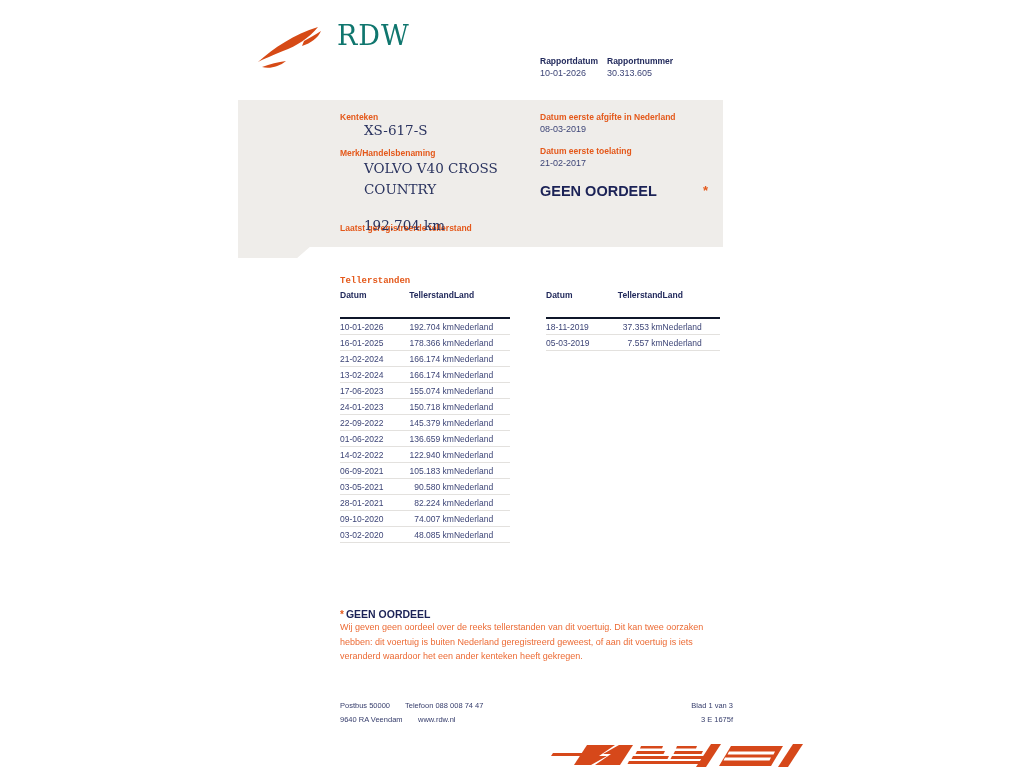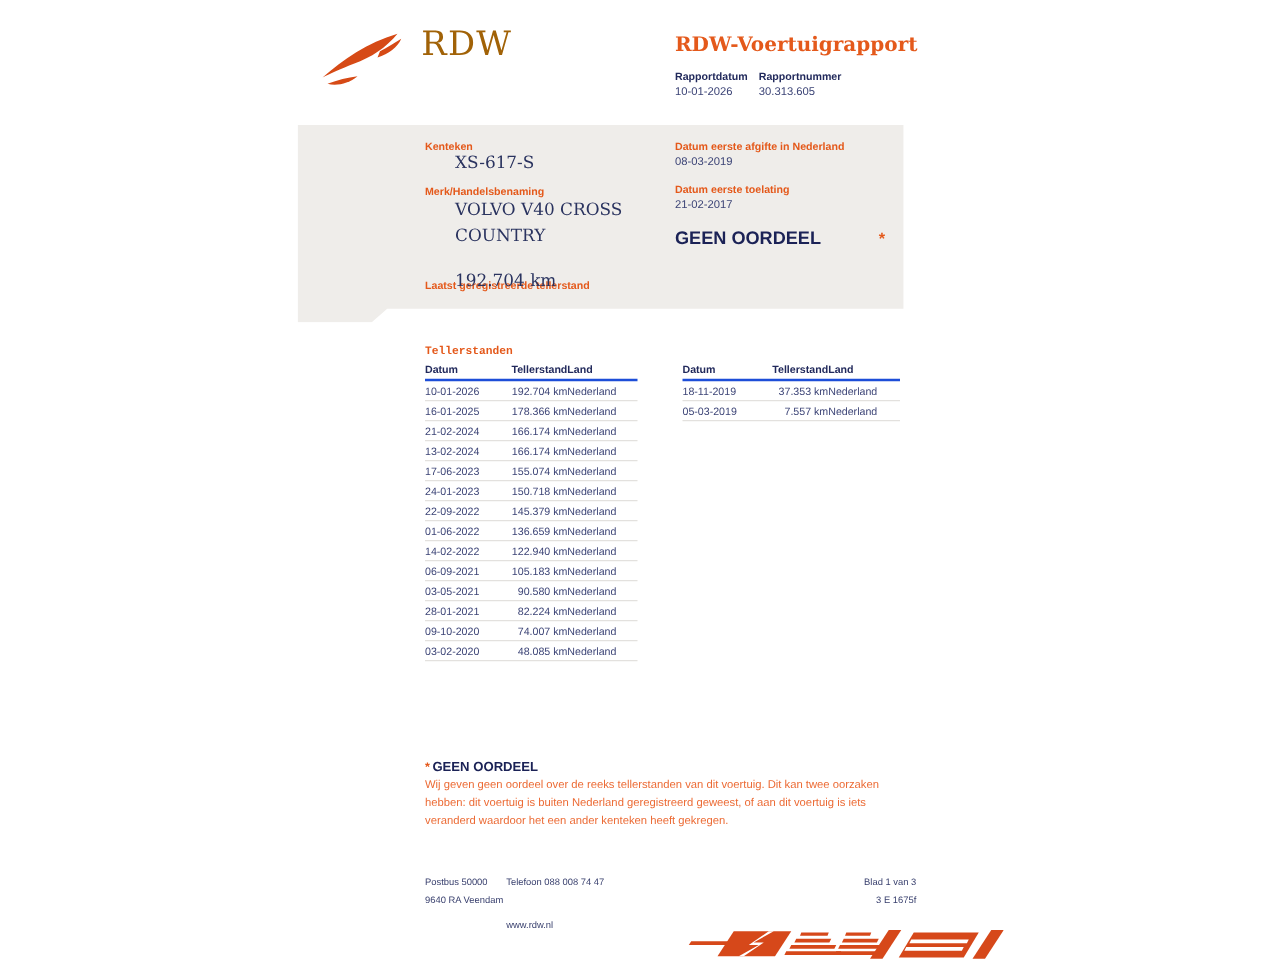--- a/index.html
+++ b/index.html
@@ -2,38 +2,38 @@
 <html><head>
 <meta charset="utf-8">
 <style>
   html,body{margin:0;padding:0;background:#ffffff;width:1024px;height:768px;overflow:hidden;
     font-family:"Liberation Sans",sans-serif;-webkit-font-smoothing:antialiased;}
   .page{position:relative;width:1024px;height:768px;background:#fff;}
   .abs{position:absolute;}
 
   
   .logo-text{left:337px;top:20px;font-family:"DejaVu Serif",serif;font-size:27px;
-    color:#a16207;letter-spacing:1px;}
+    color:#0f766e;letter-spacing:1px;}
   .doc-title{left:540px;top:26px;font-family:"DejaVu Serif",serif;font-weight:bold;
     font-size:16px;color:#e4591b;}
   .lbl{font-size:8.5px;font-weight:bold;color:#222a5c;}
   .lbl-orange{font-size:8.5px;font-weight:bold;color:#e4591b;}
   .val{font-size:9px;color:#3d4577;}
   .val-serif{font-family:"DejaVu Serif",serif;font-size:13.5px;color:#2a335f;margin-left:24px;}
 
   
   .summary-box{left:238px;top:100px;width:485px;height:158px;background:#efedea;
     clip-path:polygon(0% 0%,100% 0%,100% 93%,14.8% 93%,12.2% 100%,0% 100%);}
   .oordeel-big{font-size:14.5px;font-weight:800;color:#1b2256;letter-spacing:0px;}
   .star{color:#e4591b;font-weight:bold;font-size:13px;}
 
   
   .section-label{font-size:9px;font-weight:bold;color:#e4591b;}
   .ttable{position:absolute;}
-  .thead{display:flex;border-bottom:2px solid #1d4ed8;padding-bottom:3px;}
+  .thead{display:flex;border-bottom:2px solid #0f172a;padding-bottom:17px;}
   .trow{display:flex;border-bottom:1px solid #e3e1de;height:15px;align-items:center;}
   .c{font-size:8.5px;color:#3d4577;}
   .h{font-size:8.5px;font-weight:bold;color:#222a5c;}
   .c1{width:34%;text-align:left;}
   .c2{width:33%;text-align:right;}
   .c3{width:33%;text-align:left;}
 
   
   .fn-title{font-size:10.5px;font-weight:800;color:#1b2256;}
   .fn-star{color:#e4591b;font-size:10px;font-weight:bold;margin-right:2px;}
@@ -48,21 +48,20 @@
 
 <div class="page">
 
   <svg class="abs" style="left:252px;top:26px;" width="80" height="48" viewBox="0 0 80 48">
     <path d="M6 36 C22 22 42 8 66 1 C57 12 45 20 31 25 C21 29 12 33 6 36 Z" fill="#d64a16"></path>
     <path d="M52 15 C58 12 64 8 69 5 C66 12 59 17 50 20 Z" fill="#d64a16"></path>
     <path d="M10 41 C18 38 26 36 34 35 C27 41 17 43 10 41 Z" fill="#d64a16"></path>
   </svg>
   <div class="abs logo-text">RDW</div>
 
-  <div class="abs doc-title">RDW-Voertuigrapport</div>
   <div class="abs lbl" style="left:540px;top:56px;">Rapportdatum</div>
   <div class="abs lbl" style="left:607px;top:56px;">Rapportnummer</div>
   <div class="abs val" style="left:540px;top:68px;">10-01-2026</div>
   <div class="abs val" style="left:607px;top:68px;">30.313.605</div>
 
   <div class="abs summary-box">
     <div class="abs lbl-orange" style="left:102px;top:12px;">Kenteken</div>
     <div class="abs val-serif" style="left:102px;top:22px;">XS-617-S</div>
 
     <div class="abs lbl-orange" style="left:102px;top:48px;text-align:right;">Merk/Handelsbenaming</div>
@@ -184,21 +183,21 @@
   </div>
 
   <div class="abs" style="left:340px;top:604px;">
     <span class="fn-star">*</span><span class="fn-title">GEEN OORDEEL</span>
   </div>
   <div class="abs fn-text" style="left:340px;top:620px;">Wij geven geen oordeel over de reeks tellerstanden van dit voertuig. Dit kan twee oorzaken hebben: dit voertuig is buiten Nederland geregistreerd geweest, of aan dit voertuig is iets veranderd waardoor het een ander kenteken heeft gekregen.</div>
 
   <div class="abs ft" style="left:340px;top:701px;">Postbus 50000</div>
   <div class="abs ft" style="left:340px;top:715px;">9640 RA Veendam</div>
   <div class="abs ft" style="left:405px;top:701px;">Telefoon 088 008 74 47</div>
-  <div class="abs ft" style="left:405px;top:715px;margin-top:20px;">www.rdw.nl</div>
+  <div class="abs ft" style="left:418px;top:715px;">www.rdw.nl</div>
   <div class="abs ft ft-right" style="left:633px;top:701px;">Blad 1 van 3</div>
   <div class="abs ft ft-right" style="left:633px;top:715px;">3 E 1675f</div>
 
   <svg class="abs" style="left:545px;top:742px;" width="258" height="26" viewBox="0 0 258 26">
     <g fill="#d6481a">
       <polygon points="8,11 38,11 36,14 6,14"></polygon>
       <polygon points="42,3 88,3 75,23 29,23"></polygon>
       <polygon points="96,4 118,4 117,6.5 95,6.5"></polygon>
       <polygon points="92,9 120,9 118.5,12 90.5,12"></polygon>
       <polygon points="88,14 124,14 122.5,17 86.5,17"></polygon>

